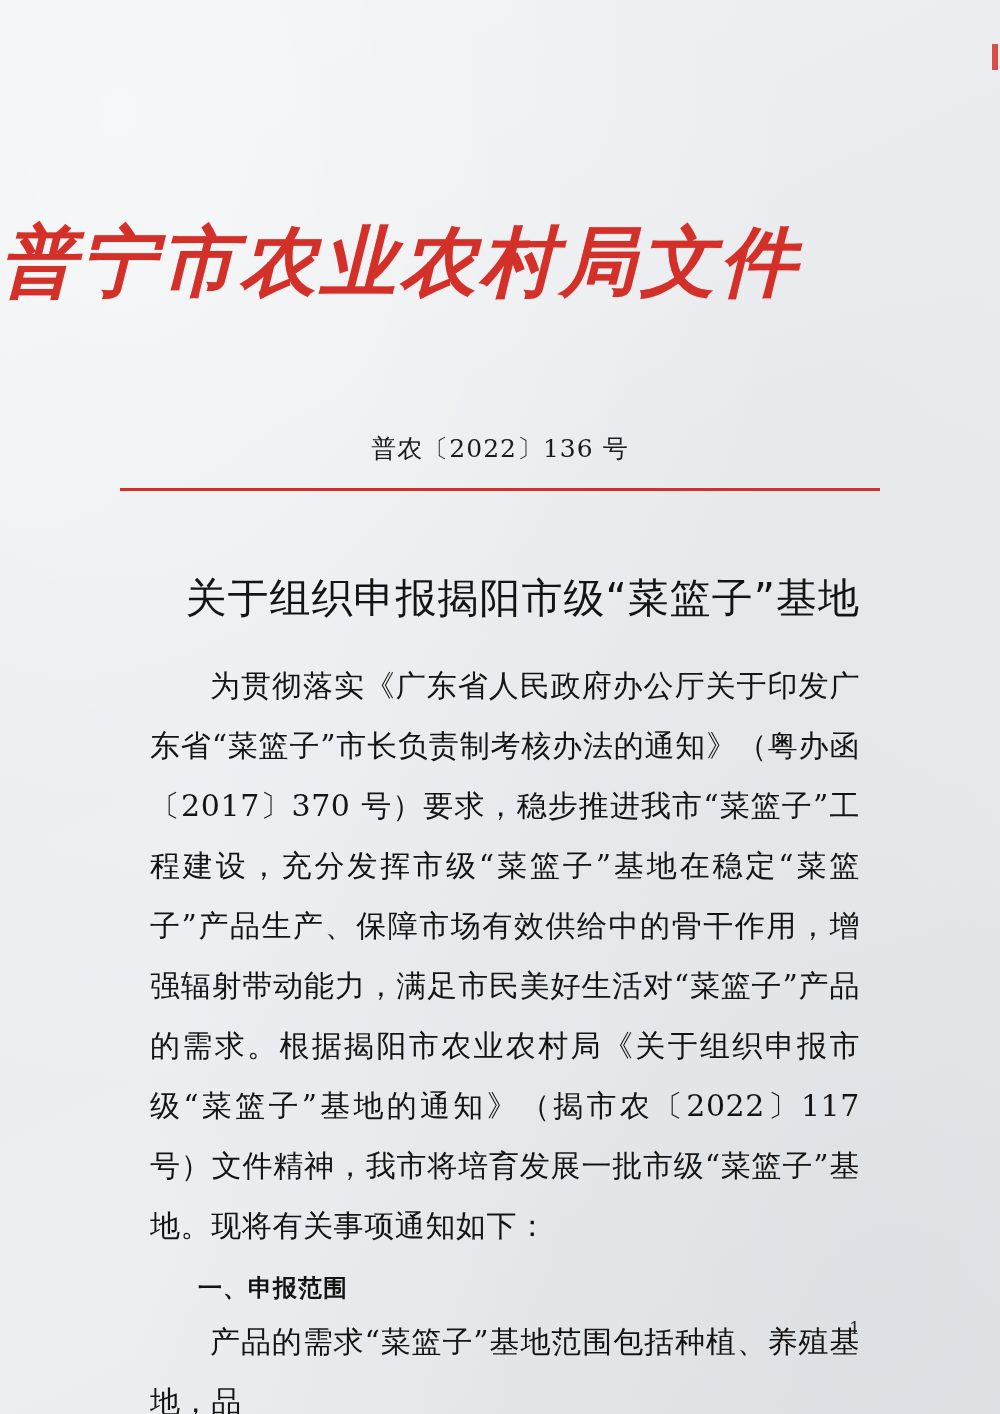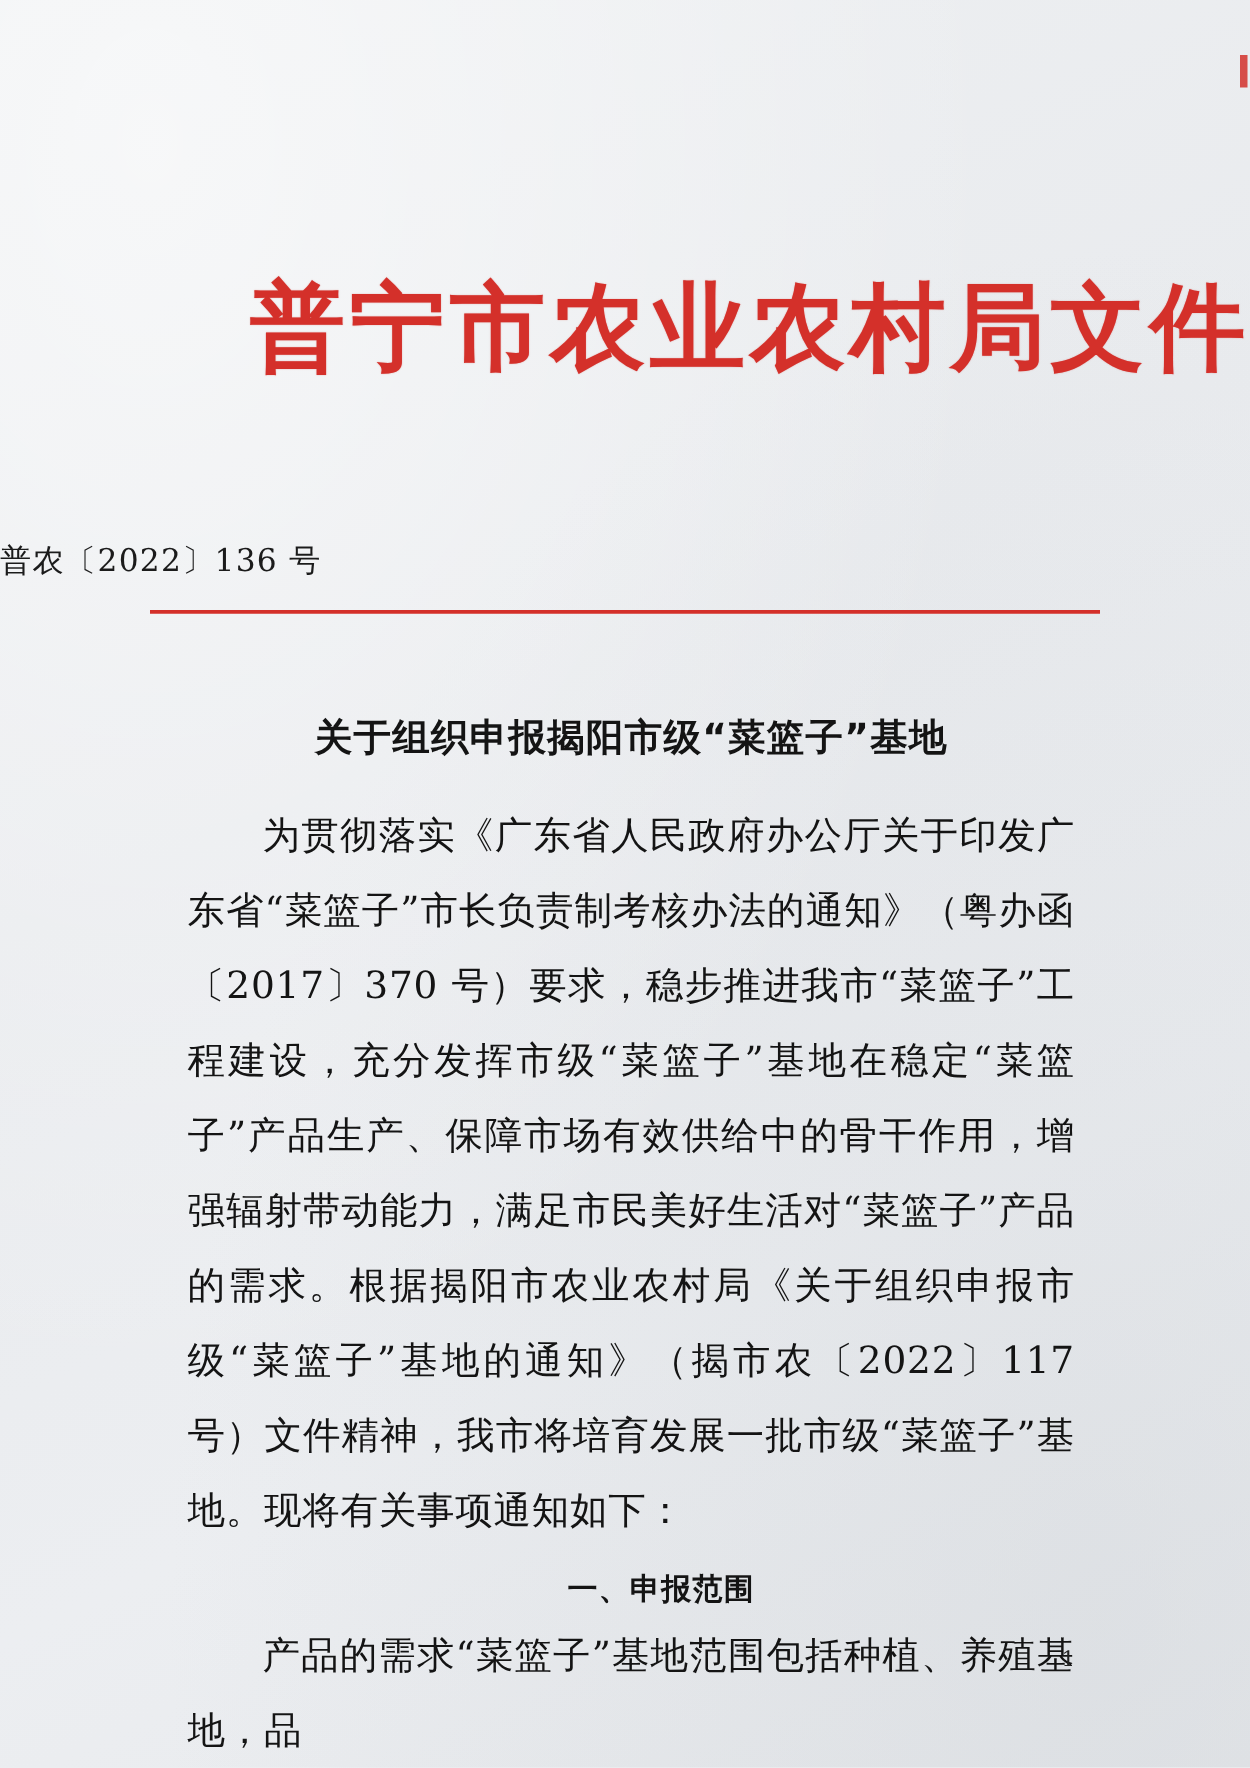--- a/index.html
+++ b/index.html
@@ -36,36 +36,38 @@
     height: 26px;
     background: #d2312b;
     opacity: 0.85;
   }
 
   .doc-header {
     position: absolute;
     top: 218px;
     left: 0;
     width: 100%;
-    text-align: right;
+    text-align: left;
+    font-style: italic;
   }
   .doc-title-big {
     color: #d4302a;
     font-family: "DejaVu Serif", "Liberation Serif", serif;
     font-weight: 700;
     font-size: 76px;
     letter-spacing: 4px;
     line-height: 1.15;
     text-shadow: 0 0 1px rgba(200,40,35,0.5);
   }
   .doc-number {
     position: absolute;
     top: 432px;
     left: 0;
     width: 100%;
+    text-align: center;
     font-size: 25px;
     color: #1b1b1b;
     letter-spacing: 1px;
   }
   .red-rule {
     position: absolute;
     top: 488px;
     left: 120px;
     width: 760px;
     height: 3px;
@@ -73,24 +75,24 @@
   }
 
   .doc-body {
     position: absolute;
     top: 568px;
     left: 150px;
     width: 710px;
     color: #141414;
   }
   .subject {
-    text-align: center;
+    text-align: right;
     font-family: "DejaVu Sans", "Liberation Sans", sans-serif;
-    font-weight: 700;
-    font-size: 30px;
+    font-weight: 400;
+    font-size: 41px;
     line-height: 1.5;
     letter-spacing: 1px;
     margin: 0 0 26px 0;
   }
   .subject .line2 { display: block; }
   .addressee {
     font-size: 23px;
     line-height: 1.6;
     letter-spacing: 0.5px;
     margin: 0 0 6px 0;
@@ -105,21 +107,20 @@
     text-justify: inter-ideograph;
   }
   .section-head {
     font-family: "DejaVu Sans", "Liberation Sans", sans-serif;
     font-weight: 700;
     font-size: 24px;
     line-height: 2.0;
     text-indent: 2em;
     margin: 8px 0 0 0;
     letter-spacing: 1px;
-    text-align: center;
   }
   .page-number {
     position: absolute;
     right: 140px;
     top: 1318px;
     font-size: 17px;
     color: #222;
   }
 </style>
 </head>

